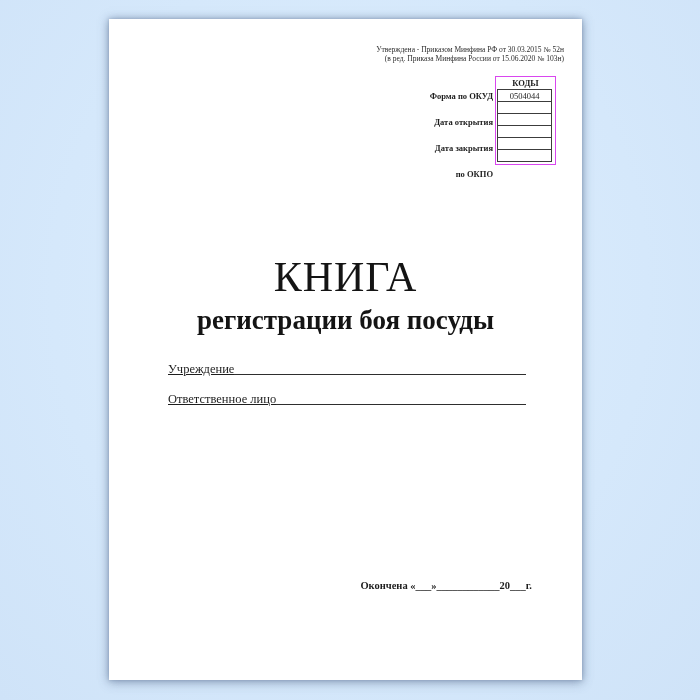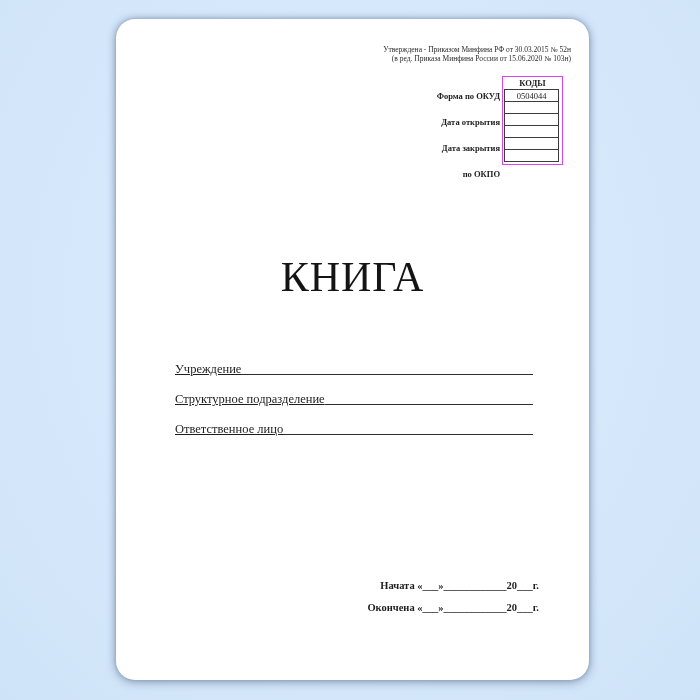--- a/index.html
+++ b/index.html
@@ -5,26 +5,25 @@
   * { margin: 0; padding: 0; box-sizing: border-box; }
   html, body { width: 700px; height: 700px; }
   body {
     position: relative;
     font-family: "Liberation Serif", "DejaVu Serif", serif;
     background: radial-gradient(ellipse at 50% 42%, #ddeefd 0%, #d5e8fb 60%, #cfe3f8 100%);
     overflow: hidden;
   }
   .paper {
     position: absolute;
-    left: 116px; top: 19px;
+    left: 109px; top: 19px;
     width: 473px; height: 661px;
     background: #ffffff;
     box-shadow: 0 0 9px rgba(96,118,152,0.55), 0 0 3px rgba(96,118,152,0.35), 0 3px 10px rgba(96,118,152,0.35);
     color: #1d1d1d;
-    border-radius: 19px;
   }
   .approval {
     position: absolute;
     top: 26px; right: 18px;
     text-align: right;
     font-size: 7.5px;
     line-height: 9px;
     color: #2b2b2b;
     white-space: nowrap;
   }
@@ -152,34 +151,30 @@
       <div class="codes-cell">0504044</div>
       <div class="codes-cell"></div>
       <div class="codes-cell"></div>
       <div class="codes-cell"></div>
       <div class="codes-cell"></div>
       <div class="codes-cell"></div>
     </div>
   </div>
 
   <div class="title">КНИГА</div>
+  <div class="subtitle">регистрации боя посуды</div>
 
   <div class="fields">
     <div class="field-row">
       <span class="field-label">Учреждение</span>
-      <span class="fill-line"></span>
-    </div>
-    <div class="field-row">
-      <span class="field-label">Структурное подразделение</span>
       <span class="fill-line"></span>
     </div>
     <div class="field-row">
       <span class="field-label">Ответственное лицо</span>
       <span class="fill-line"></span>
     </div>
   </div>
 
   <div class="dates">
-    <div class="date-line">Начата «___»____________20___г.</div>
     <div class="date-line">Окончена «___»____________20___г.</div>
   </div>
 
 </div>
 
 </body></html>

